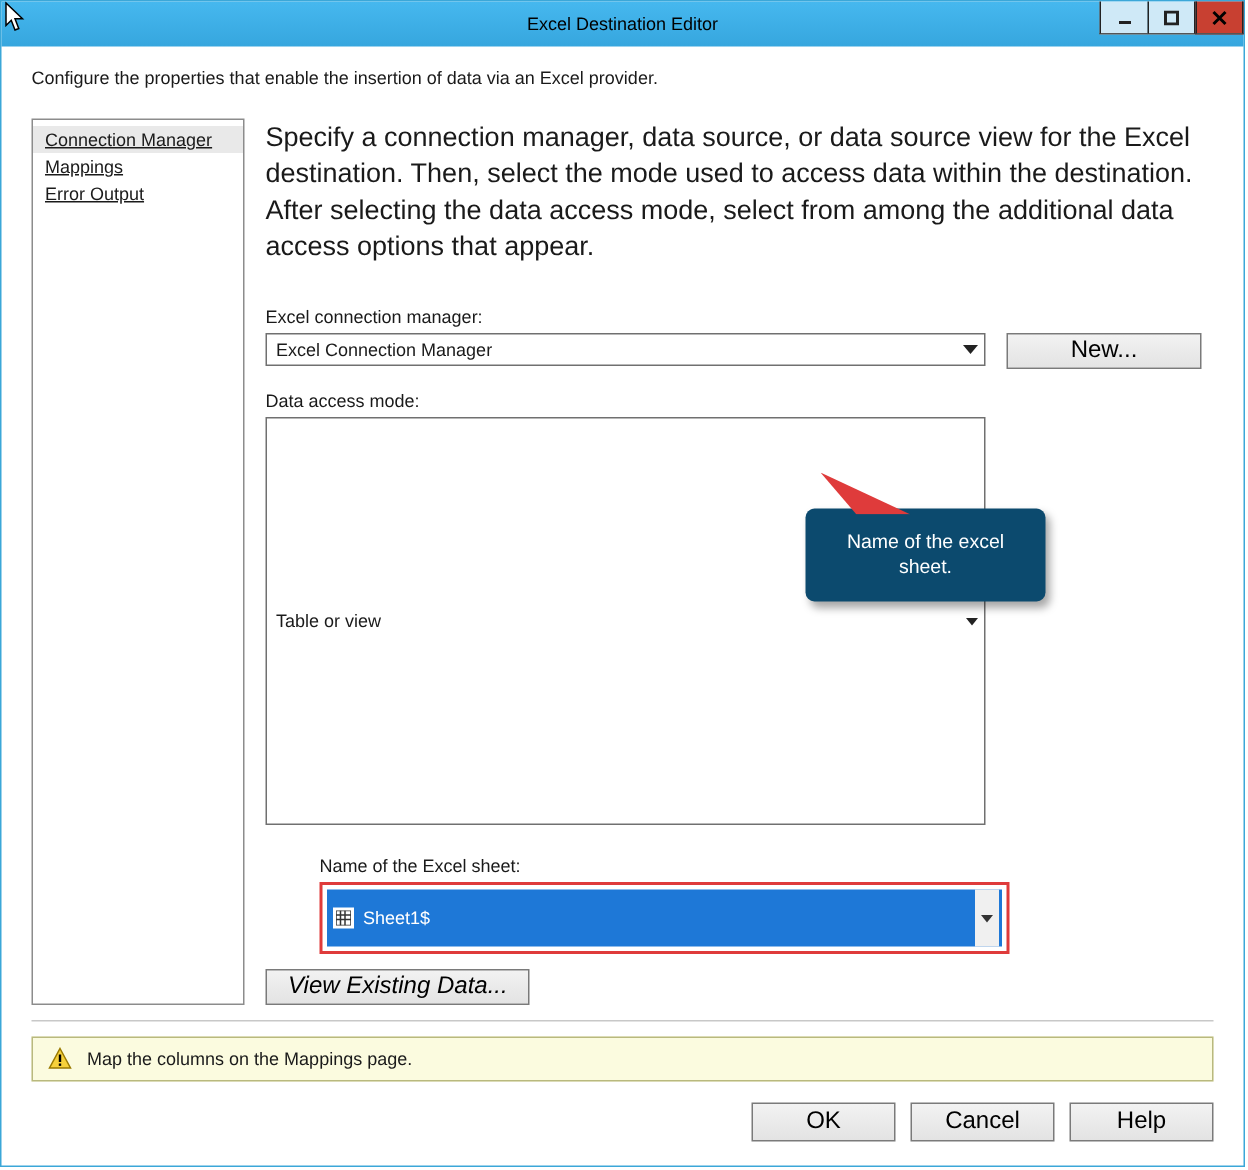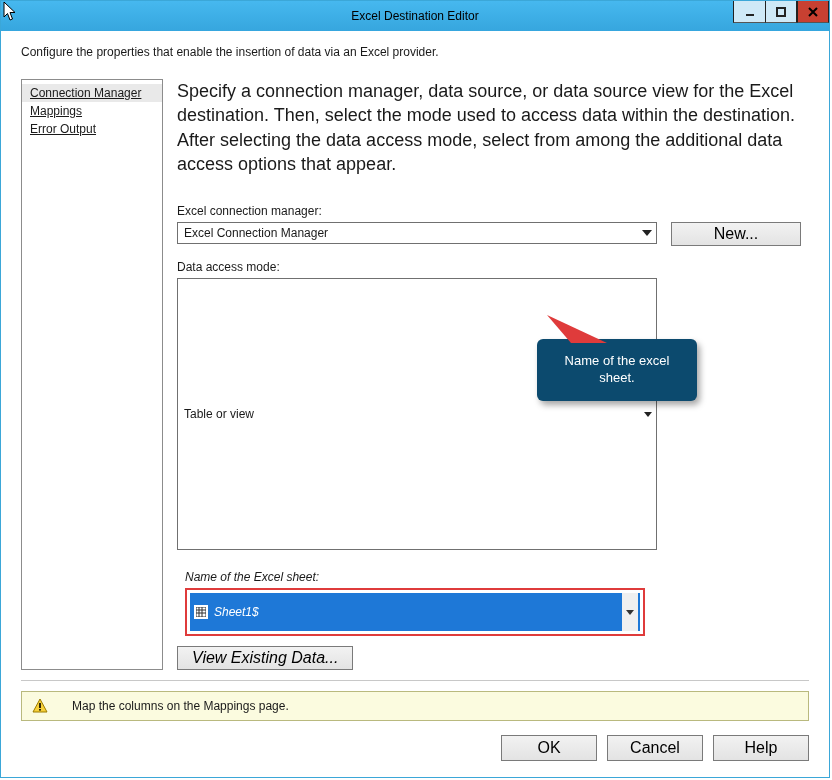--- a/index.html
+++ b/index.html
@@ -200,21 +200,21 @@
   .sep {
     height: 1px;
     background: #c8c8c8;
     margin: 10px 0;
   }
   .warning-bar {
     border: 1px solid #b9b97e;
     background: #fbfbdf;
     display: flex;
     align-items: center;
-    gap: 24px;
+    gap: 10px;
     padding: 6px 10px;
     font-size: 12px;
   }
   .warn-icon {
     width:16px; height:16px;
   }
   .footer-btns {
     display: flex;
     justify-content: flex-end;
     gap: 10px;
@@ -279,21 +279,21 @@
           </div>
           <button class="btn wide"><span>New...</span></button>
         </div>
 
         <div class="field-label">Data access mode:</div>
         <div class="combo small-arrow" style="width:480px; margin-bottom:4px;">
           <span>Table or view</span>
           <span class="arrow"></span>
         </div>
 
-        <div class="sheet-group" style="margin-left:8px; width:460px;font-style:italic;">
+        <div class="sheet-group" style="margin-left:36px; width:460px;">
           <div class="field-label">Name of the Excel sheet:</div>
           <div class="sheet-highlight">
             <div class="sheet-combo">
               <span class="icon-box">
                 <svg width="10" height="10">
                     <rect x="0" y="0" width="10" height="10" fill="none" stroke="#333" stroke-width="1"></rect>
                     <line x1="0" y1="3" x2="10" y2="3" stroke="#333"></line>
                     <line x1="0" y1="6" x2="10" y2="6" stroke="#333"></line>
                     <line x1="3" y1="0" x2="3" y2="10" stroke="#333"></line>
                     <line x1="6" y1="0" x2="6" y2="10" stroke="#333"></line>

